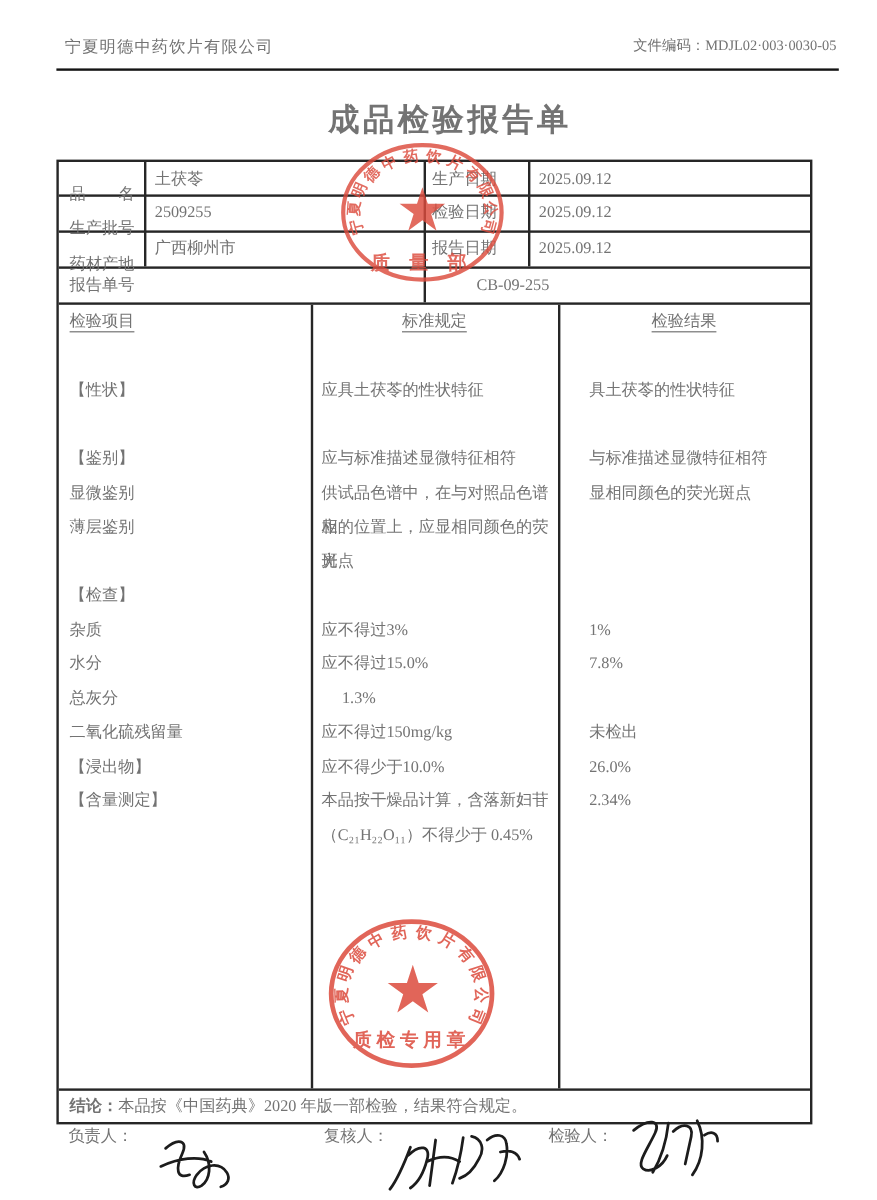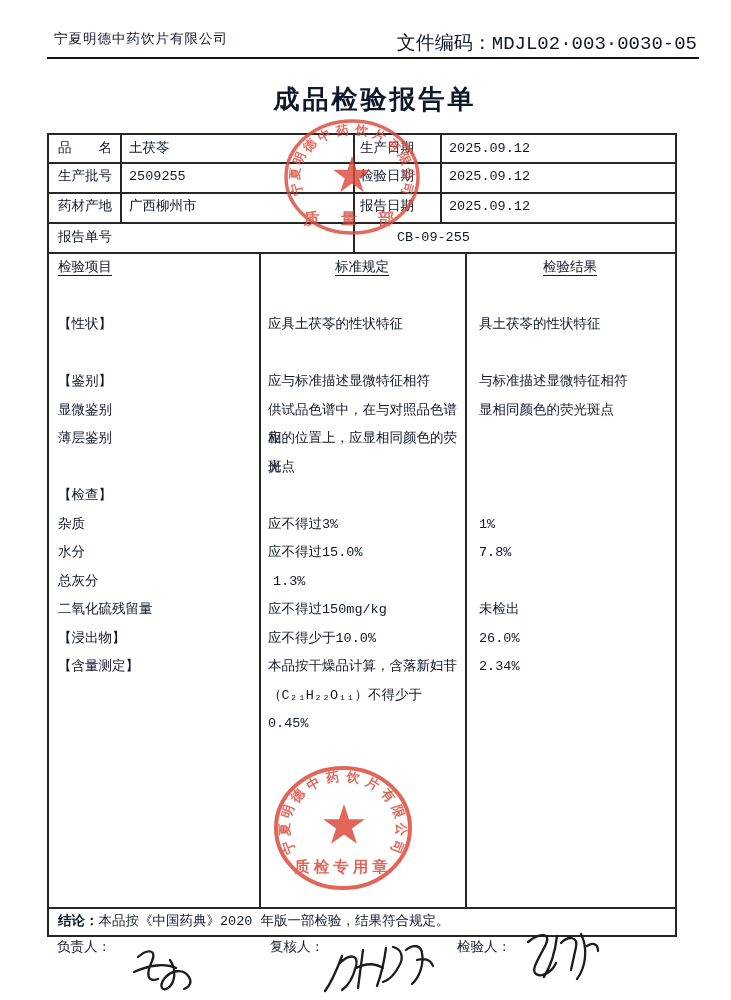--- a/index.html
+++ b/index.html
@@ -1,46 +1,46 @@
 <!DOCTYPE html>
 <html><head>
 <meta charset="utf-8">
 <style>
   html,body{margin:0;padding:0;background:#ffffff;}
   .page{position:relative;width:731px;height:1000px;background:#fff;overflow:hidden;
-        font-family:Liberation Mono, monospace;color:#0f172a;}
+        font-family:Liberation Serif, serif;color:#737373;}
   
   .hdr-company{position:absolute;left:54px;top:30px;font-size:13.5px;letter-spacing:1px;}
-  .hdr-code{position:absolute;right:34px;top:30px;font-size:19px;margin-left:48px;}
+  .hdr-code{position:absolute;right:34px;top:30px;font-size:12px;margin-left:48px;}
   .hdr-rule{position:absolute;left:47px;right:32px;top:57px;height:2px;background:#141414;}
   .title{position:absolute;left:0;width:710px;top:82px;text-align:center;
          font-size:26px;font-weight:bold;letter-spacing:3px;padding-left:20px;}
   
   .frame{position:absolute;left:47px;top:133px;width:630px;height:804px;
          border:2px solid #262626;box-sizing:border-box;}
   .hline{position:absolute;left:0;right:0;height:2px;background:#262626;}
   .vline{position:absolute;width:2px;background:#262626;}
   
   .info-rows{position:absolute;left:0;top:0;width:626px;}
   .info-row{display:flex;height:30px;line-height:30px;font-size:13.5px;}
   .info-row:first-child{height:27px;line-height:27px;}
-  .i-label{width:71px;padding-left:9px;box-sizing:border-box;}
+  .i-label{width:71px;padding-left:9px;box-sizing:border-box;margin-top:13px;}
   .i-value{width:233px;padding-left:9px;box-sizing:border-box;}
   .i-label2{width:87px;padding-left:7px;box-sizing:border-box;}
   .i-value2{flex:1;padding-left:9px;box-sizing:border-box;}
   .reportno-row{position:absolute;left:0;top:89px;width:626px;height:40px;line-height:28px;font-size:13.5px;}
   .rn-label{position:absolute;left:9px;}
   .rn-value{position:absolute;left:311px;margin-left:37px;}
   
   .results{position:absolute;left:0;top:119px;width:626px;}
   .rrow{display:flex;height:28.5px;line-height:28.5px;font-size:13.5px;}
   .rhead .hc{font-size:13.5px;}
   .rc1{width:210px;padding-left:9px;box-sizing:border-box;}
   .rc2{width:206px;padding-left:9px;box-sizing:border-box;}
-  .rc3{flex:1;padding-left:14px;box-sizing:border-box;}
+  .rc3{flex:1;padding-left:26px;box-sizing:border-box;}
   .rhead .rc2,.rhead .rc3{text-align:center;padding-left:0;}
   .uline{text-decoration:underline;text-underline-offset:4px;}
   
   .concl{position:absolute;left:0;top:774px;width:626px;height:26px;line-height:26px;
          padding-left:9px;box-sizing:border-box;font-size:13.5px;}
   .concl b{font-weight:bold;}
   
   .role{position:absolute;top:938px;font-size:13.5px;}
   .role1{left:57px;} .role2{left:270px;} .role3{left:457px;}
   

